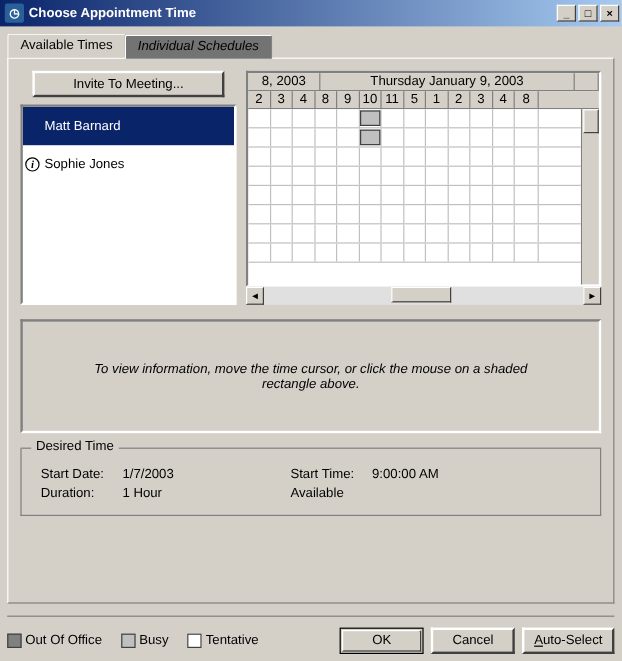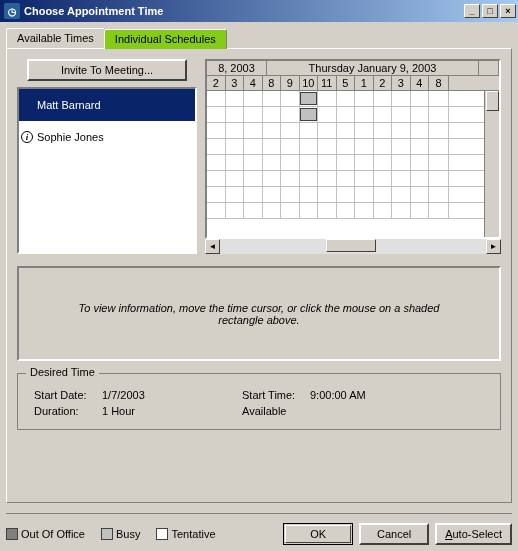--- a/index.html
+++ b/index.html
@@ -65,24 +65,25 @@
   padding: 3px 10px;
   background: #d4d0c8;
   border: 1px solid;
   border-color: #fff #808080 #808080 #fff;
   border-bottom: none;
   cursor: pointer;
   margin-right: -1px;
   border-radius: 2px 2px 0 0;
 }
 .tab.active {
-  background: #84cc16;
+  background: #737373;
   position: relative;
   top: 1px;
   padding-bottom: 4px;
+  font-style: italic;
 }
 .tabpanel {
   border: 1px solid;
   border-color: #fff #808080 #808080 #fff;
   flex: 1;
   padding: 10px;
   position: relative;
   display: flex;
   flex-direction: column;
 }

